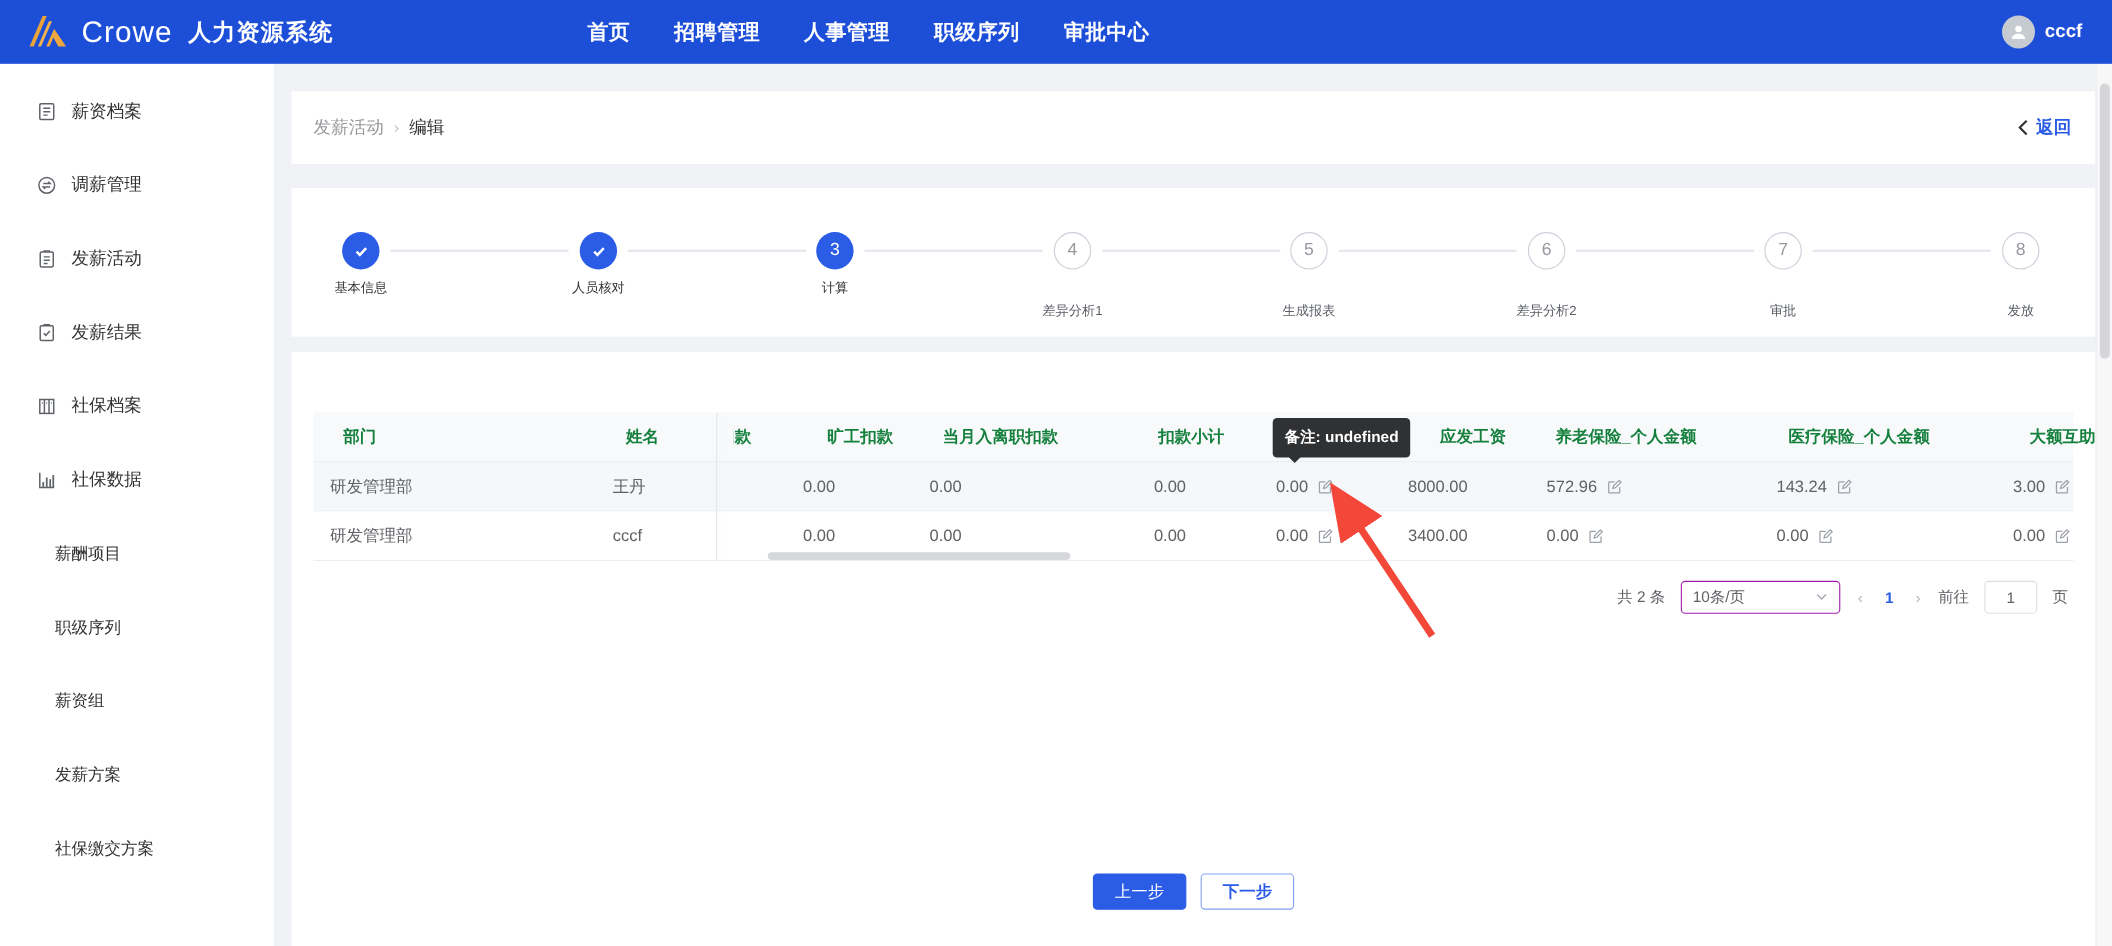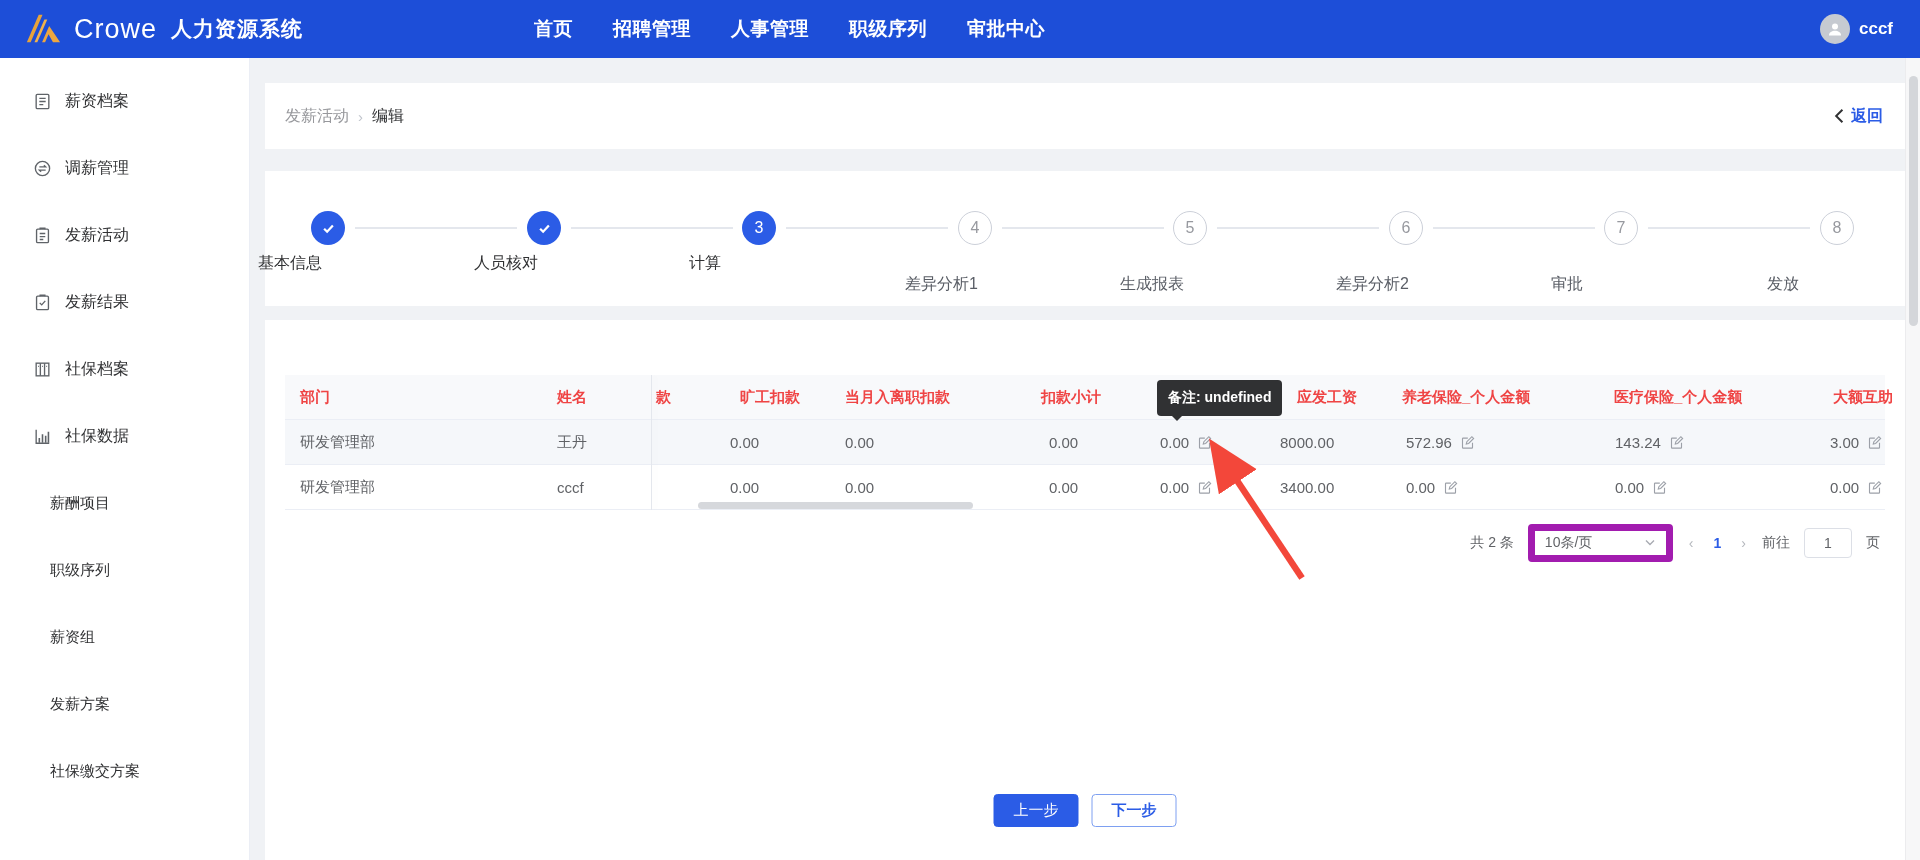--- a/index.html
+++ b/index.html
@@ -47,34 +47,34 @@
   .bc-current { color:#303133; }
   .back-link { position:absolute; right:22px; top:0; height:66px; display:flex; align-items:center;
     gap:5px; cursor:pointer;font-weight:bold; }
   .back-link .txt { color:#2b5ce6; font-size:16px; }
 
   
   .step-circle { position:absolute; top:40px; width:34px; height:34px; border-radius:50%;
     display:flex; align-items:center; justify-content:center; font-size:16px; }
   .step-circle.done, .step-circle.current { background:#2b5ce6; color:#fff; border:none; }
   .step-circle.wait { background:#fff; border:1px solid #ccd0d9; color:#97999f; }
-  .step-label { position:absolute; top:82px; width:140px; text-align:left; font-size:16px; }
+  .step-label { position:absolute; top:82px; width:140px; text-align:center; font-size:12px; }
   .step-label.done, .step-label.current { color:#303133; }
   .step-label.wait { color:#5a5e66;margin-top:21px; }
   .step-line { position:absolute; top:56px; height:2px; background:#e4e7ed; }
 
   
   .trow { position:absolute; left:20px; right:20px; height:45px; }
   .thead { background:#f8f9fb; border-bottom:1px solid #ebeef5; }
   .tr1 { background:#f5f7fa; border-bottom:1px solid #ebeef5; }
   .tr2 { background:#fff; border-bottom:1px solid #ebeef5; }
   .cell { position:absolute; top:0; height:45px; display:flex; align-items:center;
     font-size:15px; color:#606266; white-space:nowrap; gap:8px; }
   .hcell { position:absolute; top:0; height:45px; display:flex; align-items:center;
-    font-size:15px; font-weight:600; color:#ef4444; white-space:nowrap; }
+    font-size:15px; font-weight:600; color:#15803d; white-space:nowrap;margin-left:12px; }
   .clipwrap { display:inline-block; width:46px; overflow:hidden; white-space:nowrap; }
   .clipwrap > span { display:inline-block; margin-left:-14px; }
   .edit-icon { width:15px; height:15px; color:#9ca0a8; cursor:pointer; }
   .col-divider { position:absolute; left:386px; top:55px; height:135px; width:1px;
     background:#e4e7ed; box-shadow:3px 0 6px rgba(0,0,0,0.06); }
   .hscroll-thumb { position:absolute; left:433px; top:182px; width:275px; height:7px;
     background:#d6d8dc; border-radius:4px; cursor:pointer; }
 
   
   .tooltip { position:absolute; left:892px; top:60px; background:#303133; color:#fff;
@@ -84,21 +84,21 @@
     border-left:6px solid transparent; border-right:6px solid transparent;
     border-top:6px solid #303133; }
 
   
   .red-arrow { position:absolute; left:915px; top:110px; width:160px; height:170px;
     z-index:30; pointer-events:none; }
 
   
   .pagination { position:absolute; right:25px; top:207px; height:32px; display:flex;
     align-items:center; gap:14px; font-size:14px; color:#606266;margin-left:35px; }
-  .psize { width:145px; height:30px; border:7px solid #a21caf; border-radius:4px;
+  .psize { width:145px; height:30px; border:1px solid #a21caf; border-radius:4px;
     display:flex; align-items:center; padding:12px 10px; cursor:pointer; color:#606266; }
   .psize .chev { margin-left:auto; color:#a8abb2; }
   .parrow { color:#b4b7bd; font-size:14px; cursor:pointer; padding:0 2px; }
   .pnum { color:#2b5ce6; font-weight:700; cursor:pointer; padding:0 4px; }
   .goto-input { width:48px; height:30px; border:1px solid #dcdfe6; border-radius:4px;
     text-align:center; font-size:14px; color:#606266; outline:none;
     font-family:"Liberation Sans","DejaVu Sans",sans-serif; }
 
   
   .footer-btns { position:absolute; top:474px; left:50%; transform:translateX(-50%);

